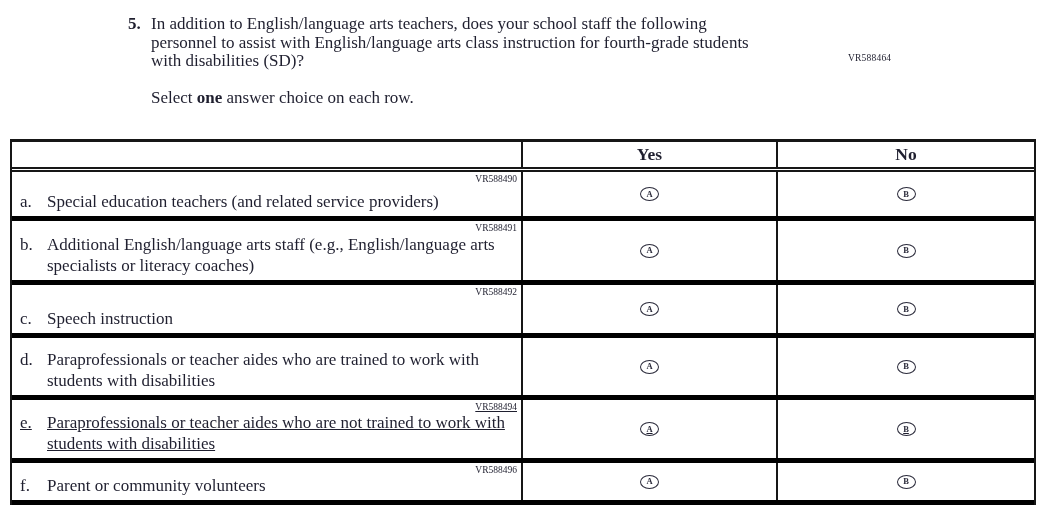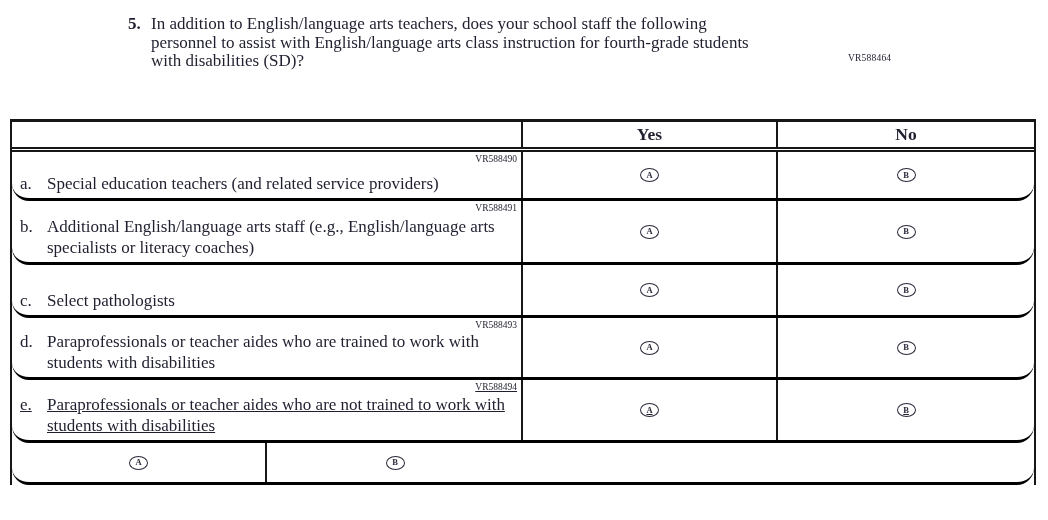--- a/index.html
+++ b/index.html
@@ -42,42 +42,42 @@
     margin-left: 23px;
     margin-top: 17px;
     font-size: 17px;
   }
   .q-instruction b { font-weight: bold; }
 
   
   .qtable {
     position: absolute;
     left: 10px;
-    top: 119px;
+    top: 139px;
     width: 1026px;
     border-top: 3px solid #161616;
     border-left: 2px solid #161616;
     border-right: 2px solid #161616;
   }
   .trow, .thead { display: flex; width: 100%; }
   .thead {
     height: 30px;
     border-bottom: 5px double #161616;
   }
   .cell { position: relative; }
   .c-label { width: 511px; border-right: 2px solid #161616; }
   .c-yes   { width: 255px; border-right: 2px solid #161616; }
   .c-no    { width: 256px; }
 
   .thead .c-yes, .thead .c-no {
     display: flex; align-items: center; justify-content: center;
     font-weight: bold; font-size: 17.5px;
   }
 
-  .trow { border-bottom: 3px solid #000000; border-radius: 17px; }
+  .trow { border-bottom: 5px solid #000000; }
   .r-a { height: 49px; }
   .r-b { height: 64px; }
   .r-c { height: 53px; }
   .r-d { height: 62px; }
   .r-e { height: 63px; text-decoration: underline; }
   .r-f { height: 42px; }
 
   .c-label {
     display: flex; flex-direction: column;
     padding: 1px 4px 4px 8px;
@@ -122,20 +122,21 @@
 
 <div class="question">
   <div class="q-main">
     <div class="q-num">5.</div>
     <div class="q-lines">
       <div>In addition to English/language arts teachers, does your school staff the following</div>
       <div>personnel to assist with English/language arts class instruction for fourth-grade students</div>
       <div>with disabilities (SD)?</div>
     </div>
   </div>
+  <div class="q-instruction"><span>Select </span><b>one</b><span> answer choice on each row.</span></div>
 </div>
 
 <div class="qtable">
   <div class="thead">
     <div class="cell c-label"></div>
     <div class="cell c-yes">Yes</div>
     <div class="cell c-no">No</div>
   </div>
 
   <div class="trow r-a">
@@ -165,36 +166,36 @@
     <div class="cell c-yes">
       <span class="bubble">A</span>
     </div>
     <div class="cell c-no">
       <span class="bubble">B</span>
     </div>
   </div>
 
   <div class="trow r-c">
     <div class="cell c-label">
+      <div class="cell-code">VR588492</div>
       <div class="row-label">
         <span class="row-letter">c.</span>
-        <span class="row-text">Select pathologists</span>
+        <span class="row-text">Speech instruction</span>
       </div>
     </div>
     <div class="cell c-yes">
       <span class="bubble">A</span>
     </div>
     <div class="cell c-no">
       <span class="bubble">B</span>
     </div>
   </div>
 
   <div class="trow r-d">
     <div class="cell c-label">
-      <div class="cell-code">VR588493</div>
       <div class="row-label">
         <span class="row-letter">d.</span>
         <span class="row-text">Paraprofessionals or teacher aides who are trained to work with students with disabilities</span>
       </div>
     </div>
     <div class="cell c-yes">
       <span class="bubble">A</span>
     </div>
     <div class="cell c-no">
       <span class="bubble">B</span>
@@ -211,20 +212,27 @@
     </div>
     <div class="cell c-yes">
       <span class="bubble">A</span>
     </div>
     <div class="cell c-no">
       <span class="bubble">B</span>
     </div>
   </div>
 
   <div class="trow r-f">
+    <div class="cell c-label">
+      <div class="cell-code">VR588496</div>
+      <div class="row-label">
+        <span class="row-letter">f.</span>
+        <span class="row-text">Parent or community volunteers</span>
+      </div>
+    </div>
     <div class="cell c-yes">
       <span class="bubble">A</span>
     </div>
     <div class="cell c-no">
       <span class="bubble">B</span>
     </div>
   </div>
 </div>
 
 </body></html>

